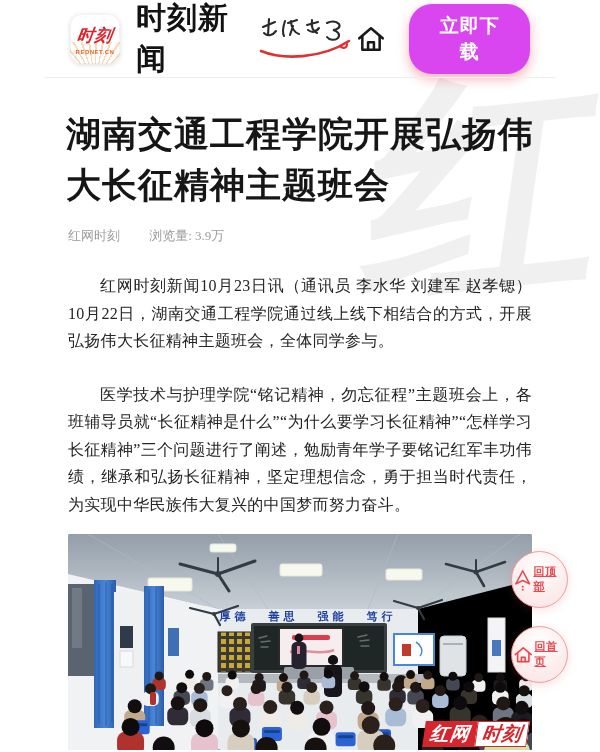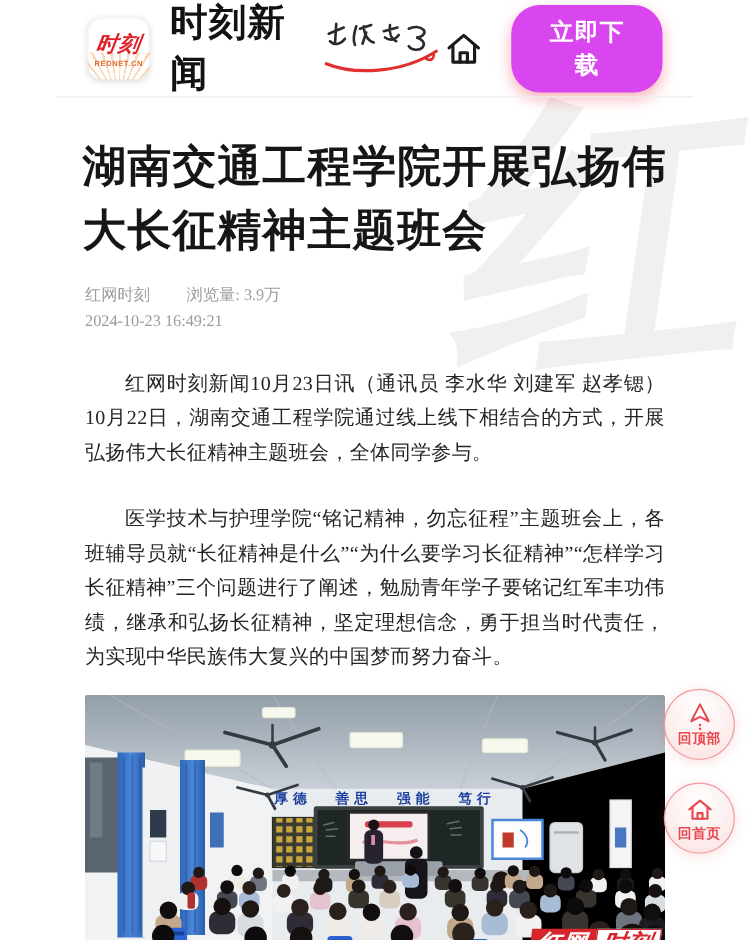--- a/index.html
+++ b/index.html
@@ -42,25 +42,25 @@
 
   
   .photo { margin:16px 68px 0; width:464px; height:216px; overflow:hidden; position:relative; background:#9aa4ae; border-radius:2px; }
   .photo svg { display:block; }
   .photo-watermark { position:absolute; right:4px; bottom:3px; display:flex; transform:skewX(-8deg);
           font-weight:800; font-style:italic; font-size:19px; line-height:1; letter-spacing:1px; }
   .pw-red { background:#d6252c; color:#fff; padding:3px 6px 4px; }
   .pw-white { background:#fff; color:#d6252c; padding:3px 6px 4px; box-shadow:inset 0 0 0 1px #d6252c; }
 
   
-  .float-btn { position:absolute; right:12px; width:57px; height:57px; border-radius:50%;
+  .float-btn { position:absolute; right:32px; width:57px; height:57px; border-radius:50%;
           background:radial-gradient(circle at 50% 28%, #ffffff 0%, #fdeeee 55%, #fae2e2 100%);
           border:1px solid #f0999b; box-shadow:0 2px 10px rgba(230,80,80,.18);
-          display:flex; flex-direction:column; align-items:center; justify-content:center;
-          color:#e8484f; cursor:pointer; z-index:6; }
+          display:flex; flex-direction:row; align-items:center; justify-content:center;
+          color:#e8484f; cursor:pointer; z-index:6;text-decoration:underline; }
   .float-btn .fb-label { font-size:11px; font-weight:700; margin-top:-1px; letter-spacing:.5px; }
   #btn-top { top:551px; }
   #btn-home { top:626px; }
 </style>
 </head>
 <body>
 
 <div class="header">
   <div class="logo">
     <div class="logo-title">时刻</div>
@@ -93,21 +93,20 @@
 <div class="bg-watermark">红</div>
 
 <h1 class="article-title">湖南交通工程学院开展弘扬伟大长征精神主题班会</h1>
 
 <div class="meta-row">
   <div class="meta-left">
     <div>
       <span>红网时刻</span>
       <span class="meta-views">浏览量: 3.9万</span>
     </div>
-    <div>2024-10-23 16:49:21</div>
   </div>
 </div>
 
 <div class="article-body">
   <p>红网时刻新闻10月23日讯（通讯员 李水华 刘建军 赵孝锶）10月22日，湖南交通工程学院通过线上线下相结合的方式，开展弘扬伟大长征精神主题班会，全体同学参与。</p>
   <p>医学技术与护理学院“铭记精神，勿忘征程”主题班会上，各班辅导员就“长征精神是什么”“为什么要学习长征精神”“怎样学习长征精神”三个问题进行了阐述，勉励青年学子要铭记红军丰功伟绩，继承和弘扬长征精神，坚定理想信念，勇于担当时代责任，为实现中华民族伟大复兴的中国梦而努力奋斗。</p>
 </div>
 
 <div class="photo">
   <svg id="photo-svg" width="464" height="250" viewBox="0 0 464 250">

